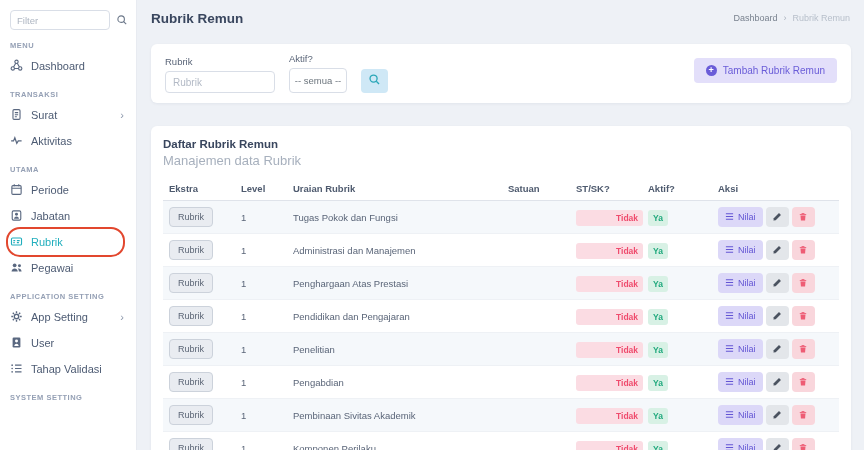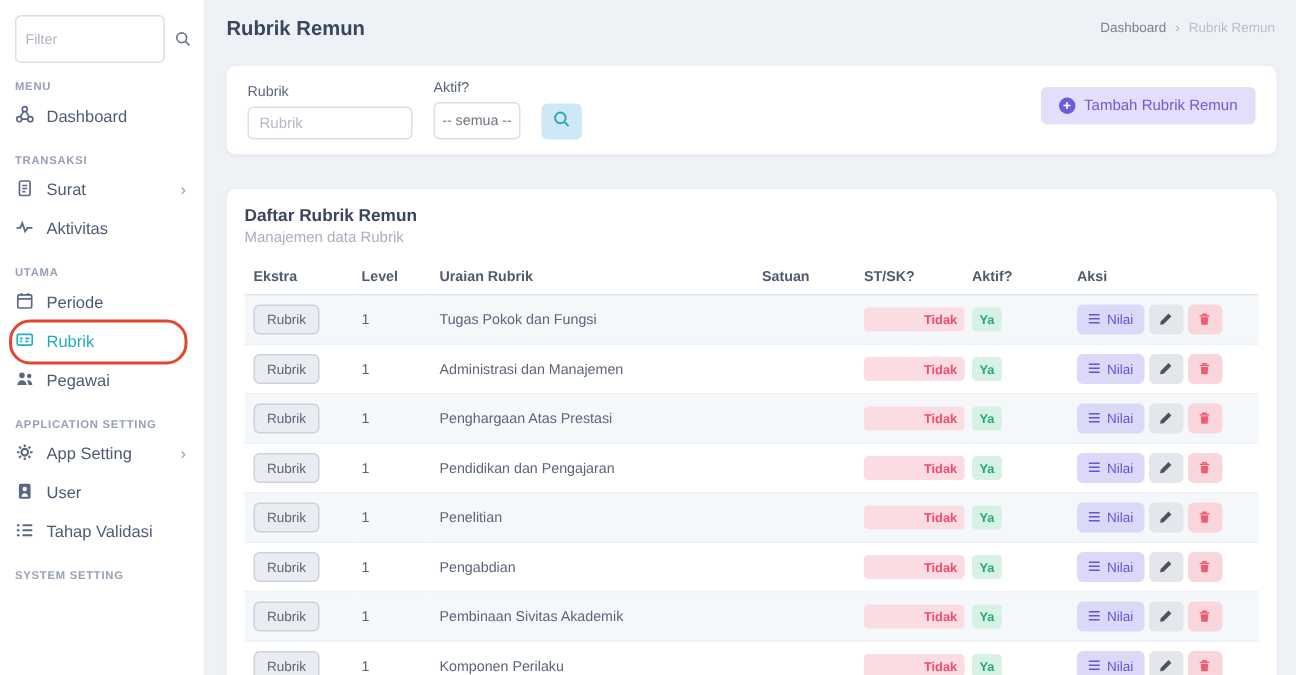--- a/index.html
+++ b/index.html
@@ -13,21 +13,21 @@
   
   .sidebar {
     width:137px; flex-shrink:0; background:#fff;
     border-right:1px solid #e8ebf1;
     padding-top:10px; position:relative;
   }
   .sidebar-filter {
     margin:0 8px 2px 10px; display:flex; align-items:center; gap:6px;
   }
   .filter-box {
-    flex:1; border:1px solid #d9dee7; border-radius:4px; height:32px;
+    flex:1; border:1px solid #d9dee7; border-radius:4px; height:20px;
     display:flex; align-items:center; padding:0 6px; background:#fff;
   }
   .filter-box input {
     border:none; outline:none; width:100%; font-size:9.5px; color:#495057;
     font-family:"Liberation Sans", sans-serif; background:transparent;
   }
   .filter-box input::placeholder { color:#aeb6c2; }
   .sidebar .search-glyph { color:#6b7789; display:flex; }
   .section-label {
     font-size:7.5px; font-weight:bold; letter-spacing:.5px; color:#95a0b5;
@@ -93,21 +93,21 @@
     font-family:"Liberation Sans", sans-serif;
   }
   .plus-circle {
     width:11px; height:11px; border-radius:50%; background:#6a5cd8;
     color:#fff; font-size:9px; line-height:11px; text-align:center;
     font-weight:bold;
   }
   
   .table-card { margin-top:23px; padding:12px 12px 0; }
   .table-title { font-size:11.5px; font-weight:bold; color:#39465e; }
-  .table-subtitle { font-size:10px; color:#a7b0bd; margin-top:3px; margin-bottom:9px; }
+  .table-subtitle { font-size:13px; color:#a7b0bd; margin-top:3px; margin-bottom:9px; }
   table { width:100%; border-collapse:collapse; table-layout:fixed; }
   th {
     text-align:left; font-size:9.5px; color:#4e5a6e; font-weight:bold;
     padding:6px; border-bottom:1px solid #dfe3ea; white-space:nowrap;
   }
   td {
     font-size:9.5px; color:#5a6578; padding:6px; height:33px;
     border-bottom:1px solid #eef1f5; vertical-align:middle; white-space:nowrap;
   }
   tbody tr:nth-child(odd) { background:#f5f8fb; }
@@ -186,20 +186,30 @@
 
   <div class="section-label">UTAMA</div>
   <div class="nav-item">
     <span>
       <svg width="13" height="13" viewBox="0 0 14 14" fill="none" stroke="currentColor" stroke-width="1.2">
         <rect x="2" y="2.8" width="10" height="9.4" rx="1.2"></rect>
         <path d="M2 5.6h10 M4.6 1.4v2 M9.4 1.4v2"></path>
       </svg>
     </span>
     <span>Periode</span>
+  </div>
+  <div class="nav-item">
+    <span>
+      <svg width="13" height="13" viewBox="0 0 14 14" fill="none" stroke="currentColor" stroke-width="1.2">
+        <rect x="2.4" y="2" width="9.2" height="10" rx="1.4"></rect>
+        <circle cx="7" cy="5.6" r="1.6" fill="currentColor" stroke="none"></circle>
+        <path d="M4.3 10.6c.4-1.8 1.4-2.6 2.7-2.6s2.3.8 2.7 2.6z" fill="currentColor" stroke="none"></path>
+      </svg>
+    </span>
+    <span>Jabatan</span>
   </div>
   <div class="nav-item active">
     <span>
       <svg width="13" height="13" viewBox="0 0 14 14" fill="none" stroke="currentColor" stroke-width="1.2">
         <rect x="1.6" y="3.2" width="10.8" height="7.6" rx="1.2"></rect>
         <path d="M3.6 6h2 M3.6 8.2h1.5 M7.4 6h3 M7.4 8.2h2.2"></path>
       </svg>
     </span>
     <span>Rubrik</span>
     <span class="annotation-ring"></span>

